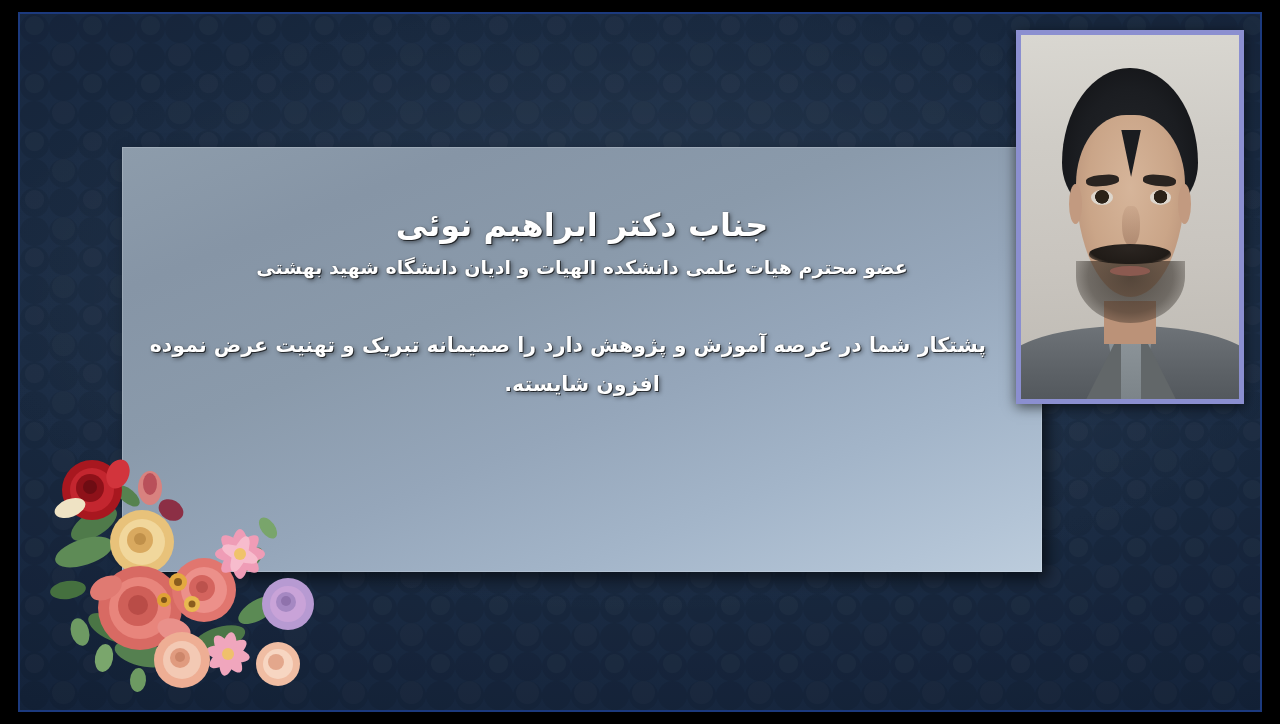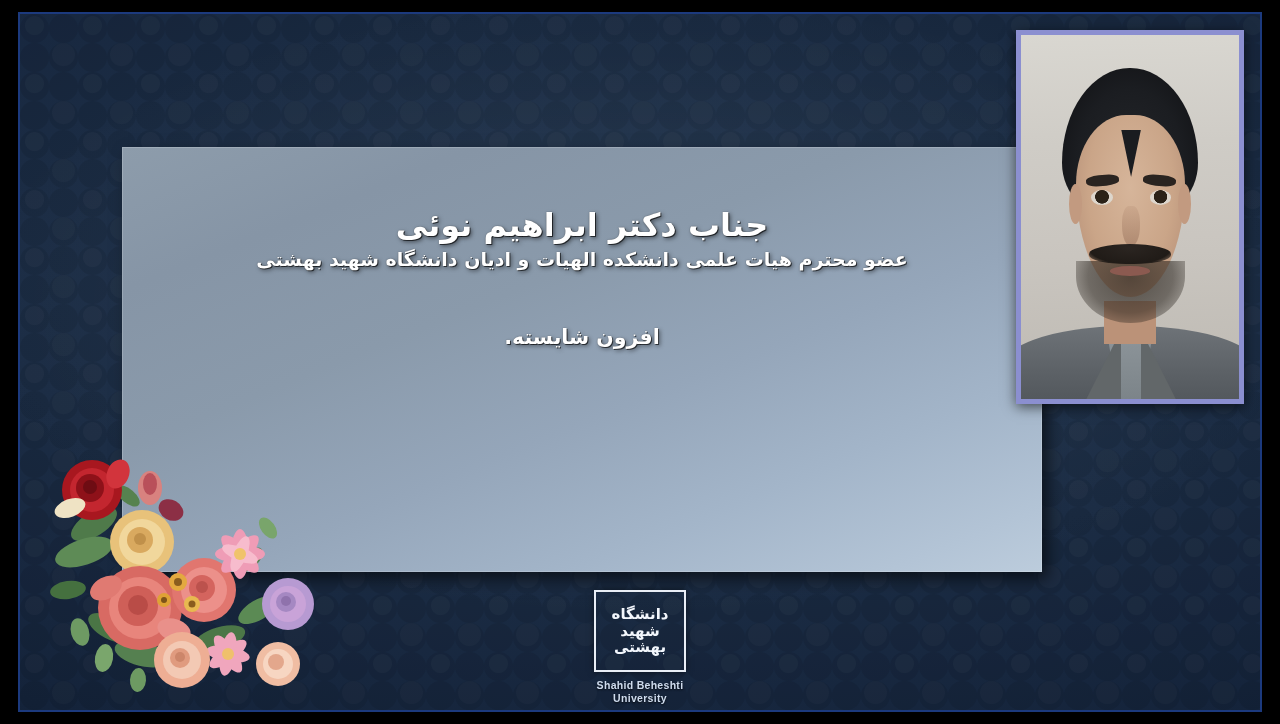--- a/index.html
+++ b/index.html
@@ -63,21 +63,21 @@
     font-weight:bold;
     color:#ffffff;
     text-shadow:
        0 0 1px rgba(0,0,0,.55),
        1px 1px 0 rgba(0,0,0,.60),
        2px 2px 4px rgba(0,0,0,.50);
     white-space:nowrap;
   }
 
   #title{ font-size:32px; line-height:1.25; letter-spacing:.5px; }
-  #subtitle{ font-size:19px; line-height:1.3; margin-top:2px; }
+  #subtitle{ font-size:19px; line-height:1.3; margin-top:10px; }
 
   #body{
     margin-top:46px;
     font-size:20.5px;
     line-height:1.90;
     font-weight:bold;
     color:#fff;
     text-shadow:0 0 1px rgba(0,0,0,.5), 1px 1px 0 rgba(0,0,0,.6), 2px 2px 4px rgba(0,0,0,.45);
   }
   #body .ln{ display:block; white-space:nowrap; }
@@ -219,20 +219,21 @@
 <div id="slide">
 
   <div id="panel">
     <div id="panel-inner">
 
       <div id="title" class="fa">جناب دکتر ابراهیم نوئی</div>
 
       <div id="subtitle" class="fa">عضو محترم هیات علمی دانشکده الهیات و ادیان دانشگاه شهید بهشتی</div>
 
       <div id="body">
+        <span class="ln">پشتکار شما در عرصه آموزش و پژوهش دارد را صمیمانه تبریک و تهنیت عرض نموده</span>
         <span class="ln">افزون شایسته.</span>
       </div>
 
     </div>
   </div>
 
   <div id="photo-frame">
     <div id="photo" aria-label="عکس پرتره">
       <div class="shoulders"></div>
       <div class="shirt"></div>
@@ -359,27 +360,14 @@
     </g>
 
     <g>
       <ellipse cx="48" cy="200" rx="9" ry="14" fill="#6e9a63" transform="rotate(-16 48 200)"></ellipse>
       <ellipse cx="72" cy="226" rx="9" ry="14" fill="#7aa66c" transform="rotate(10 72 226)"></ellipse>
       <ellipse cx="236" cy="96" rx="7" ry="12" fill="#79a56b" transform="rotate(-36 236 96)"></ellipse>
       <ellipse cx="106" cy="248" rx="8" ry="12" fill="#6d9a62" transform="rotate(4 106 248)"></ellipse>
     </g>
   </svg>
 
-  <div id="logo">
-    <div id="logo-mark">
-      <span>
-        <span>دانشگاه</span><br>
-        <span>شهید</span><br>
-        <span>بهشتی</span>
-      </span>
-    </div>
-    <div id="logo-en">
-      <span>Shahid Beheshti</span><br>
-      <span>University</span>
-    </div>
-  </div>
 
 </div>
 
 </body></html>

